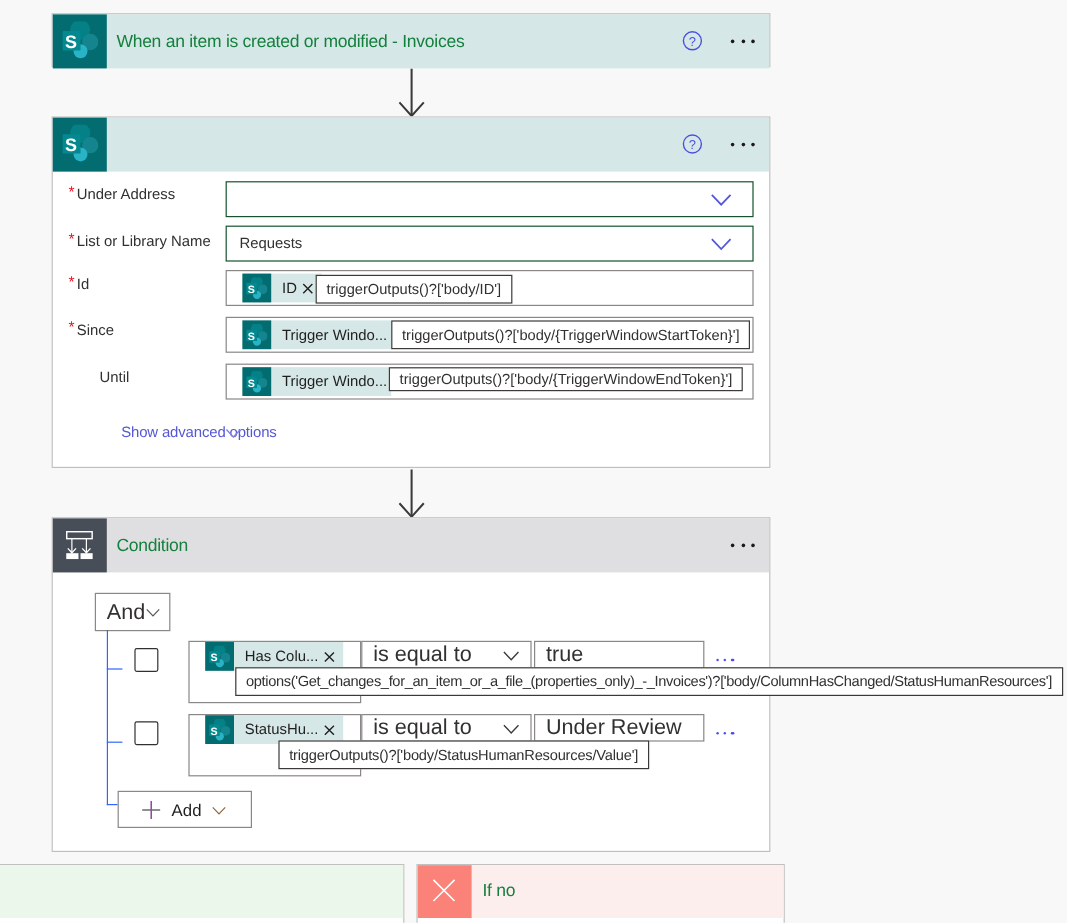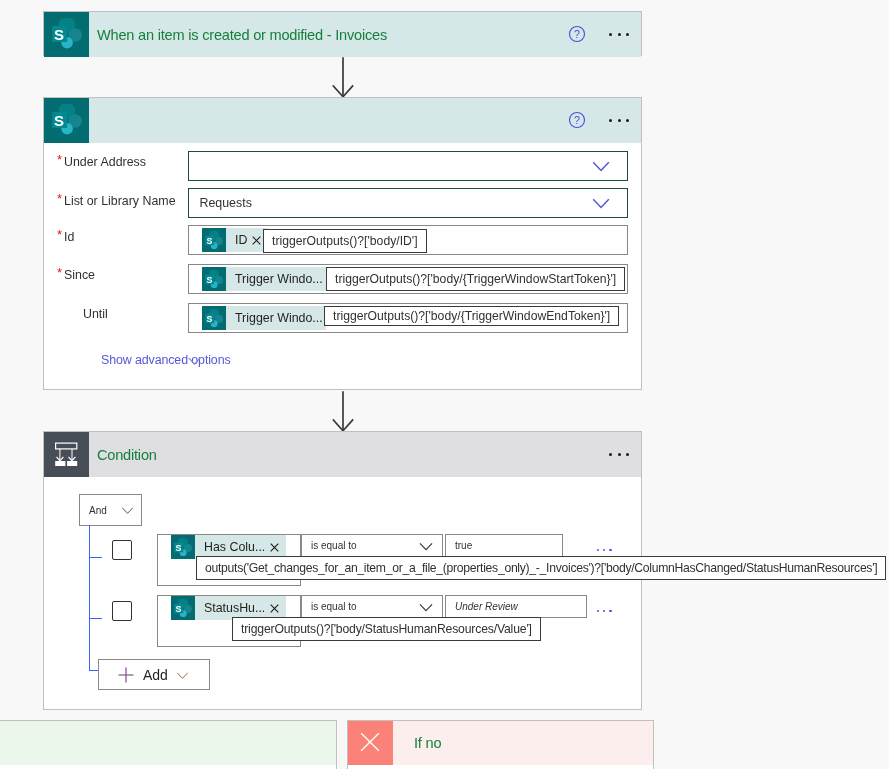--- a/index.html
+++ b/index.html
@@ -42,21 +42,21 @@
   
   .tip{position:absolute;background:#fff;border:1px solid #3b3a39;font-size:12.2px;color:#323130;
        display:inline-flex;align-items:center;white-space:nowrap;box-sizing:border-box;padding:0 8px;}
 
   .link{position:absolute;color:#5558d6;font-size:12.45px;white-space:nowrap;letter-spacing:-0.12px;margin-left:48px;}
 
   
   .cond-ico{background:#474e58;}
   .cond-head{background:#dfdfe1;}
   .dd{position:absolute;box-sizing:border-box;border:1px solid #8a8886;background:#fff;display:flex;align-items:center;}
-  .dd .txt{font-size:10px;color:#323130;padding-left:9px;}
+  .dd .txt{font-size:18px;color:#323130;padding-left:9px;}
   .cbx{position:absolute;box-sizing:border-box;border:1px solid #323130;background:#fff;border-radius:2px;}
   .vline{position:absolute;background:#3366ff;}
 
   .btn{position:absolute;box-sizing:border-box;border:1px solid #8a8886;background:#fff;display:flex;align-items:center;}
   .btn .txt{font-size:14px;color:#201f1e;}
 </style>
 </head>
 <body>
 
 <svg width="0" height="0" style="position:absolute" aria-hidden="true">
@@ -261,29 +261,29 @@
         </svg>
     </span>
   </span>
 </div>
 <div class="dd" style="left:301px;top:534px;width:142px;height:23px;">
   <span class="txt">is equal to</span>
   <svg class="chev" width="14" height="14" style="color:#3b3a39;margin-right:9px;">
       <use href="#chev"></use>
     </svg>
 </div>
-<div class="dd" style="left:445px;top:534px;width:118px;height:23px;">
+<div class="dd" style="left:445px;top:534px;width:142px;height:23px;">
   <span class="txt">true</span>
 </div>
 <span class="ellipsis abs blue" style="left:596.5px;top:540px;">
     <i></i>
     <i></i>
     <i></i>
   </span>
-<div class="tip" style="left:196px;top:556px;height:24px;letter-spacing:-0.29px;">outputs('Get_changes_for_an_item_or_a_file_(properties_only)_-_Invoices')?['body/ColumnHasChanged/StatusHumanResources']</div>
+<div class="tip" style="left:196px;top:556px;height:24px;letter-spacing:-0.29px;">options('Get_changes_for_an_item_or_a_file_(properties_only)_-_Invoices')?['body/ColumnHasChanged/StatusHumanResources']</div>
 
 <div class="cbx" style="left:112px;top:601px;width:20px;height:20px;"></div>
 <div class="tokbox" style="left:157px;top:595px;width:144px;height:52px;align-items:flex-start;padding-top:0px;padding-left:13px;">
   <span class="chip">
     <span class="chip-ico">
         <svg width="19" height="19" style="margin-right:1px">
           <use href="#sp-logo"></use>
         </svg>
       </span>
     <span class="chip-label">StatusHu...</span>
@@ -293,21 +293,21 @@
         </svg>
     </span>
   </span>
 </div>
 <div class="dd" style="left:301px;top:595px;width:142px;height:23px;">
   <span class="txt">is equal to</span>
   <svg class="chev" width="14" height="14" style="color:#3b3a39;margin-right:9px;">
       <use href="#chev"></use>
     </svg>
 </div>
-<div class="dd" style="left:445px;top:595px;width:142px;height:23px;font-style:italic;">
+<div class="dd" style="left:445px;top:595px;width:142px;height:23px;">
   <span class="txt">Under Review</span>
 </div>
 <span class="ellipsis abs blue" style="left:596.5px;top:601px;">
     <i></i>
     <i></i>
     <i></i>
   </span>
 <div class="tip" style="left:232px;top:617px;height:24px;letter-spacing:-0.16px;">triggerOutputs()?['body/StatusHumanResources/Value']</div>
 
 <div class="btn" style="left:98px;top:659px;width:112px;height:31px;">
@@ -319,21 +319,21 @@
   <svg class="chev" width="13" height="8" style="color:#8e6b3f;margin-right:20px;">
       <use href="#chev"></use>
     </svg>
 </div>
 
 <div class="card" style="left:-60px;top:720px;width:397px;height:70px;">
   <div style="height:44px;background:#eaf7ea;"></div>
 </div>
 
 <div class="card" style="left:347px;top:720px;width:307px;height:70px;">
-  <div class="card-head" style="height:44px;background:#fdeeee;gap:12px;">
+  <div class="card-head" style="height:44px;background:#fdeeee;">
     <div class="card-icon" style="background:#fa8278;width:45px;height:44px;flex:0 0 45px;">
       <svg width="20" height="20" viewBox="0 0 20 20">
           <path d="M1.2 1.2 L18.8 18.8 M18.8 1.2 L1.2 18.8" stroke="#fff" stroke-width="1.35"></path>
         </svg>
     </div>
     <div class="card-title" style="padding-left:9px;">If no</div>
   </div>
 </div>
 
 </body></html>

